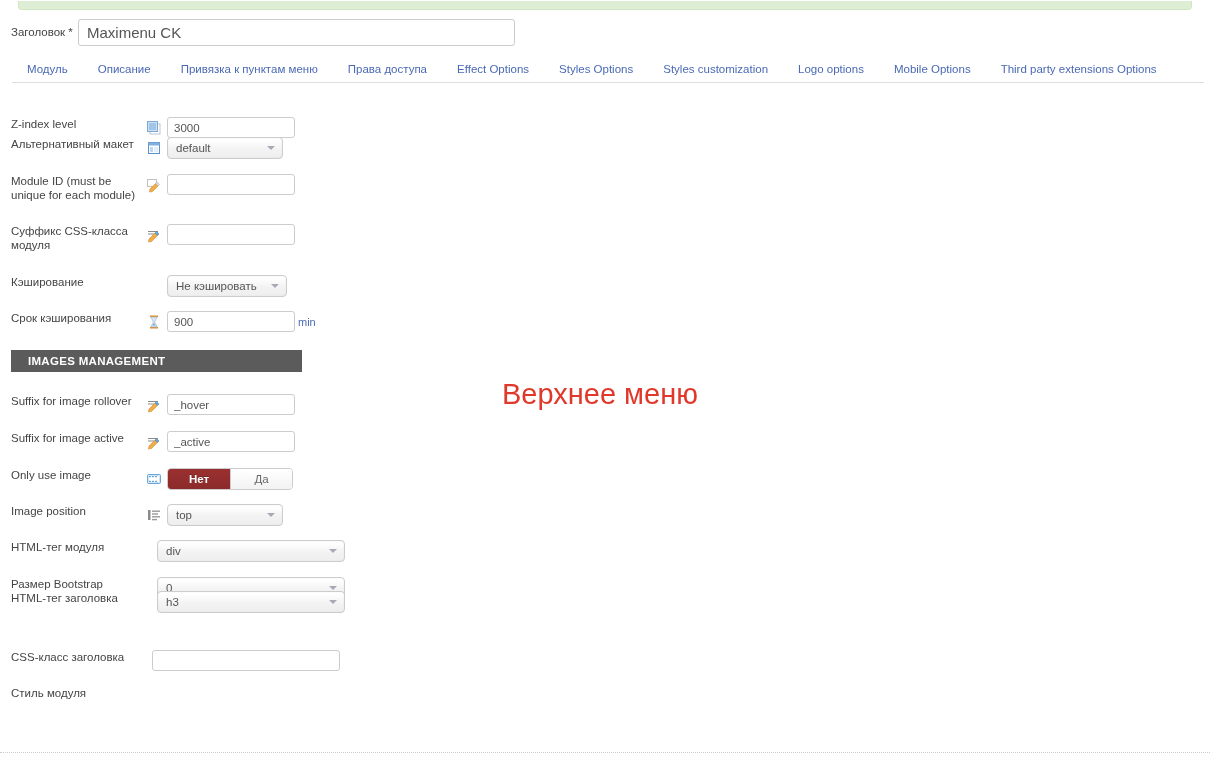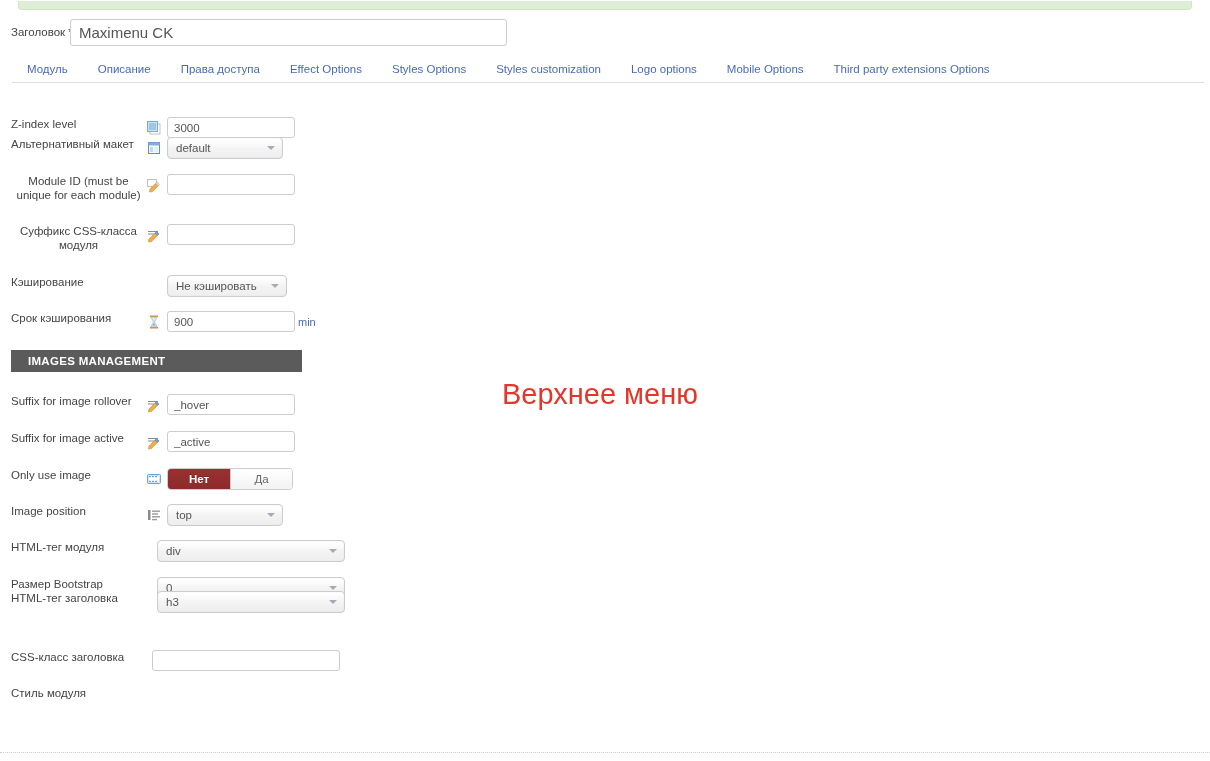--- a/index.html
+++ b/index.html
@@ -43,21 +43,21 @@
   }
   .title-label {
     width: 70px;
     padding-left: 11px;
     box-sizing: border-box;
     font-size: 11.5px;
     color: #444;
     white-space: nowrap;
   }
   .title-input {
-    margin-left: 0;
+    margin-left: 8px;
     width: 437px;
     height: 27px;
     box-sizing: border-box;
     border: 1px solid #cccccc;
     border-radius: 3px;
     padding: 0 8px;
     font-family: "Liberation Sans", sans-serif;
     font-size: 15px;
     color: #555555;
     background: #ffffff;
@@ -125,21 +125,21 @@
     align-items: flex-start;
   }
   .lbl {
     width: 146px;
     padding-left: 11px;
     box-sizing: border-box;
     font-size: 11.5px;
     line-height: 14px;
     color: #444444;
   }
-  .lbl.twoline { line-height: 14px; text-align: center; }
+  .lbl.twoline { line-height: 14px; }
 
   .ctrl {
     display: flex;
     align-items: center;
   }
 
   
   .ico {
     width: 16px;
     height: 16px;
@@ -288,20 +288,21 @@
 <div class="title-row">
   <div class="title-label">Заголовок *</div>
   <input class="title-input" value="Maximenu CK" style="">
 </div>
 
 <div class="tabs-wrap">
   <div class="tabs-underline"></div>
   <div class="tabs">
     <div class="tab">Модуль</div>
     <div class="tab">Описание</div>
+    <div class="tab">Привязка к пунктам меню</div>
     <div class="tab">Права доступа</div>
     <div class="tab">Effect Options</div>
     <div class="tab">Styles Options</div>
     <div class="tab">Styles customization</div>
     <div class="tab">Logo options</div>
     <div class="tab">Mobile Options</div>
     <div class="tab">Third party extensions Options</div>
   </div>
 </div>
 

